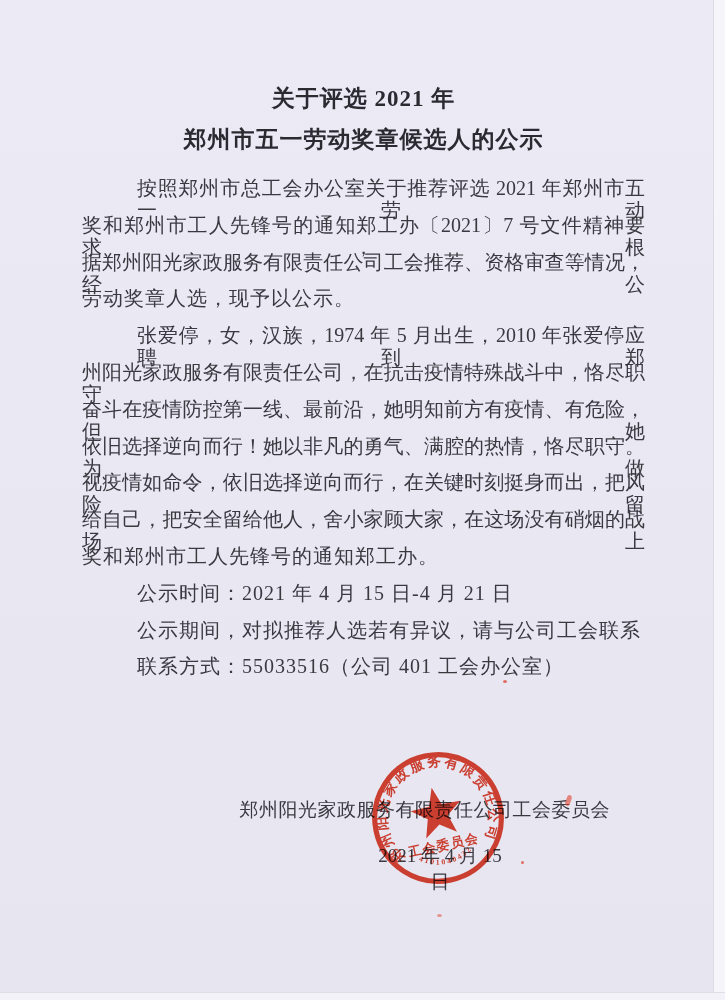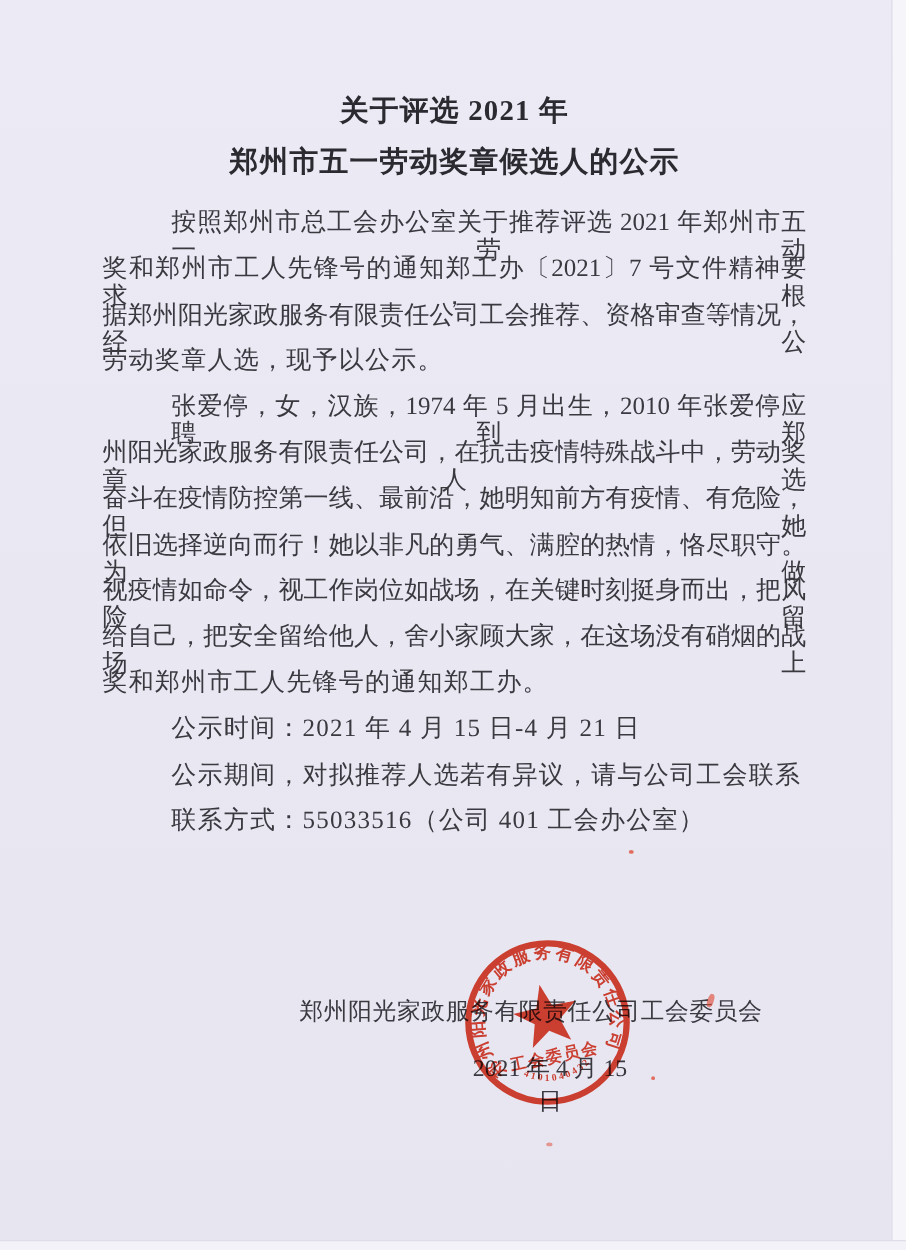--- a/index.html
+++ b/index.html
@@ -12,21 +12,21 @@
     color:#37363c;
   }
   .scan-edge-right {
     position:absolute; top:0; right:0; width:11px; height:100%;
     background:#f6f5fa; border-left:1px solid #dcdbe6;
   }
   .scan-edge-bottom {
     position:absolute; left:0; bottom:0; width:100%; height:7px;
     background:#f3f2f8; border-top:1px solid #dedde8;
   }
-  .doc { position:absolute; top:68px; left:82px; right:80px; }
+  .doc { position:absolute; top:78px; left:82px; right:80px; }
   .title-block { text-align:center; margin-bottom:17px; }
   .title-line {
     font-size:23px; font-weight:700; line-height:41px;
     letter-spacing:1px; color:#2b2a31;
   }
   .body-block { }
   .body-line {
     font-size:20px; line-height:22px; height:36.8px;
     white-space:nowrap; letter-spacing:1px; color:#3a3940;
   }
@@ -69,24 +69,24 @@
     <div class="title-block">
         <div class="title-line">关于评选 2021 年</div>
         <div class="title-line">郑州市五一劳动奖章候选人的公示</div>
       </div>
     <div class="body-block">
         <div class="body-line indent just">按照郑州市总工会办公室关于推荐评选 2021 年郑州市五一劳动</div>
         <div class="body-line just">奖和郑州市工人先锋号的通知郑工办〔2021〕7 号文件精神要求，根</div>
         <div class="body-line just">据郑州阳光家政服务有限责任公司工会推荐、资格审查等情况，经公</div>
         <div class="body-line">劳动奖章人选，现予以公示。</div>
         <div class="body-line indent just">张爱停，女，汉族，1974 年 5 月出生，2010 年张爱停应聘到郑</div>
-        <div class="body-line just">州阳光家政服务有限责任公司，在抗击疫情特殊战斗中，劳动奖章人选</div>
+        <div class="body-line just">州阳光家政服务有限责任公司，在抗击疫情特殊战斗中，恪尽职守</div>
         <div class="body-line just">奋斗在疫情防控第一线、最前沿，她明知前方有疫情、有危险，但她</div>
         <div class="body-line just">依旧选择逆向而行！她以非凡的勇气、满腔的热情，恪尽职守。为做</div>
-        <div class="body-line just">视疫情如命令，视工作岗位如战场，在关键时刻挺身而出，把风险留</div>
+        <div class="body-line just">视疫情如命令，依旧选择逆向而行，在关键时刻挺身而出，把风险留</div>
         <div class="body-line just">给自己，把安全留给他人，舍小家顾大家，在这场没有硝烟的战场上</div>
         <div class="body-line">奖和郑州市工人先锋号的通知郑工办。</div>
         <div class="body-line indent">公示时间：2021 年 4 月 15 日-4 月 21 日</div>
         <div class="body-line indent">公示期间，对拟推荐人选若有异议，请与公司工会联系</div>
         <div class="body-line indent">联系方式：55033516（公司 401 工会办公室）</div>
       </div>
   </div>
 
   <div class="signature">郑州阳光家政服务有限责任公司工会委员会</div>
 

